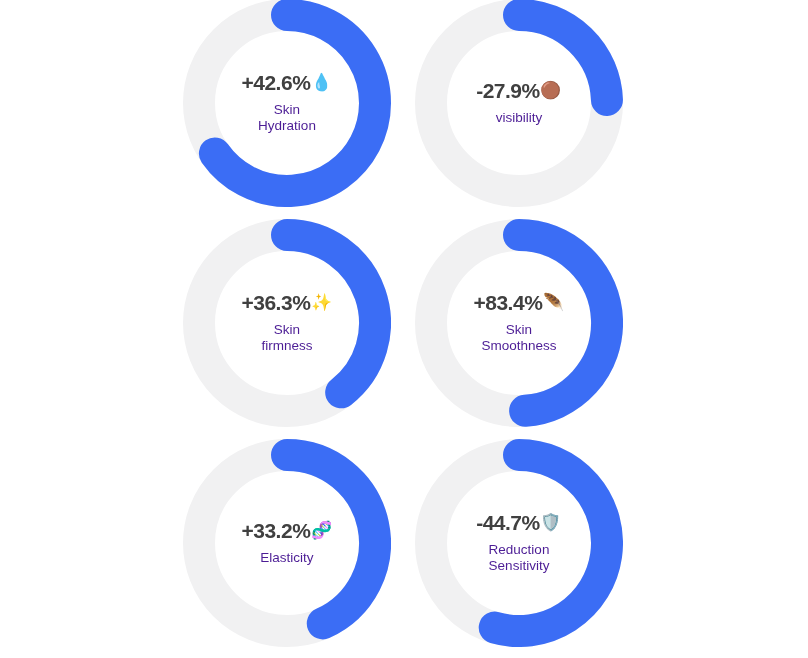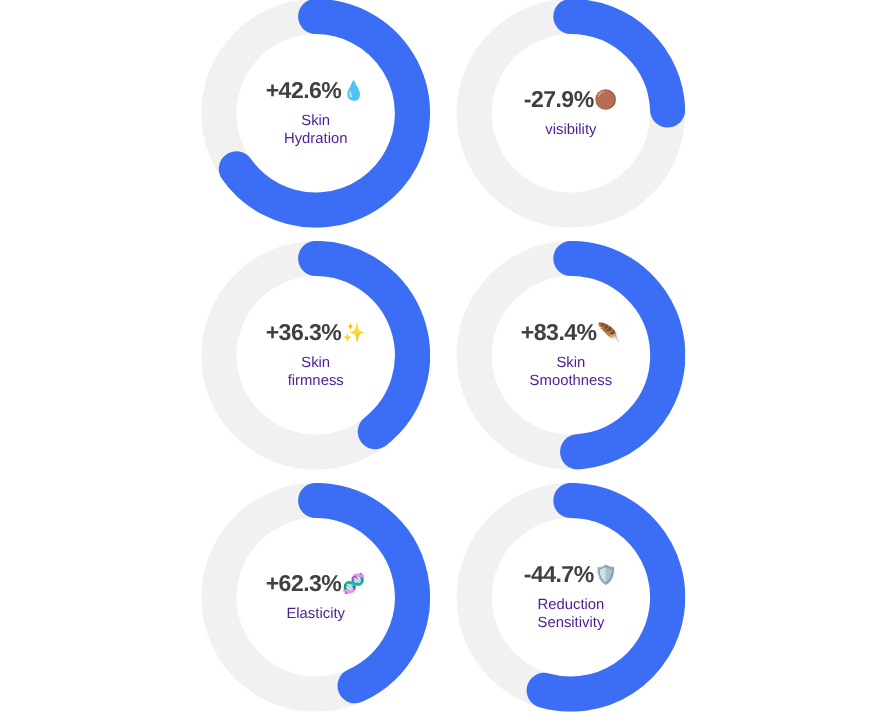--- a/index.html
+++ b/index.html
@@ -148,21 +148,21 @@
         </div>
       </div>
     </div>
     <div class="gauge-card" style="left: 183px; top: 439px;">
       <svg class="gauge-ring" viewBox="0 0 208 208" width="208" height="208">
         <circle cx="104" cy="104" r="88" fill="none" stroke="#f1f1f2" stroke-width="32"></circle>
         <path d="M 104.00 16.00 A 88 88 0 0 1 139.79 184.39" fill="none" stroke="#3b6df5" stroke-width="32" stroke-linecap="round"></path>
       </svg>
       <div class="gauge-center">
         <div class="gauge-value-row">
-          <span class="gauge-value">+62.3%</span>
+          <span class="gauge-value">+33.2%</span>
           <span class="gauge-emoji">🧬</span>
         </div>
         <div class="gauge-label">
           <span class="lbl-line">Elasticity</span>
         </div>
       </div>
     </div>
     <div class="gauge-card" style="left: 415px; top: 439px;">
       <svg class="gauge-ring" viewBox="0 0 208 208" width="208" height="208">
         <circle cx="104" cy="104" r="88" fill="none" stroke="#f1f1f2" stroke-width="32"></circle>

